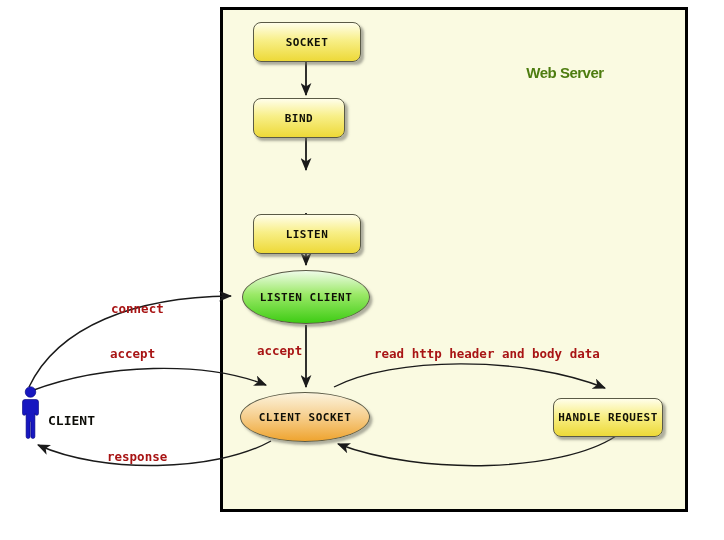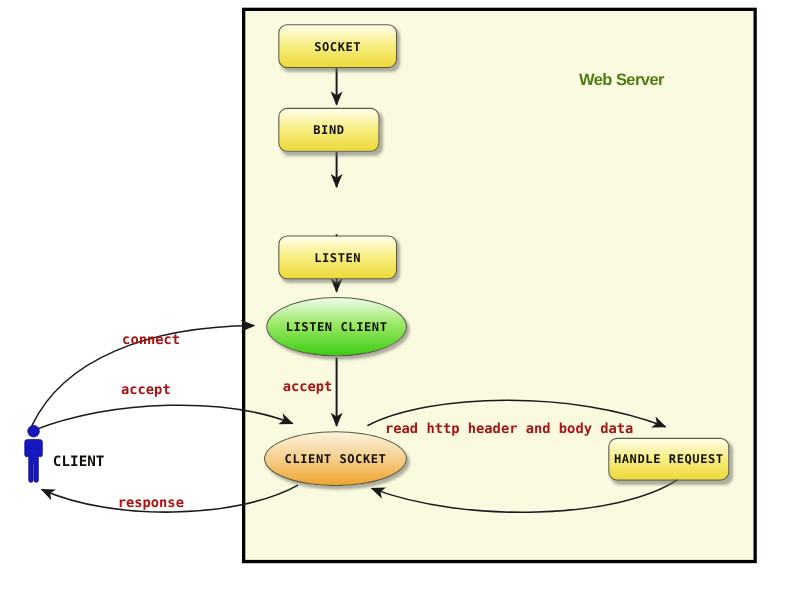--- a/index.html
+++ b/index.html
@@ -108,15 +108,15 @@
                a2 2 0 0 1 -4 0 v-15 h-0.8 v15 a2 2 0 0 1 -4 0 l0 -15 v-8
                a1.8 1.8 0 0 1 -3.6 0 V16 a2.5 2.5 0 0 1 2.5 -2.5 z"></path>
     </g>
   </svg>
   <div class="actor-label">CLIENT</div>
 
   <div class="edge-label" style="left:111px;top:273px;margin-top:28px;">connect</div>
   <div class="edge-label" style="left:110px;top:346px;">accept</div>
   <div class="edge-label" style="left:107px;top:449px;">response</div>
   <div class="edge-label" style="left:257px;top:343px;">accept</div>
-  <div class="edge-label" style="left:350px;top:346px;margin-top:36px;">read http header and body data</div>
+  <div class="edge-label" style="left:374px;top:346px;">read http header and body data</div>
 
 </div>
 
 </body></html>

